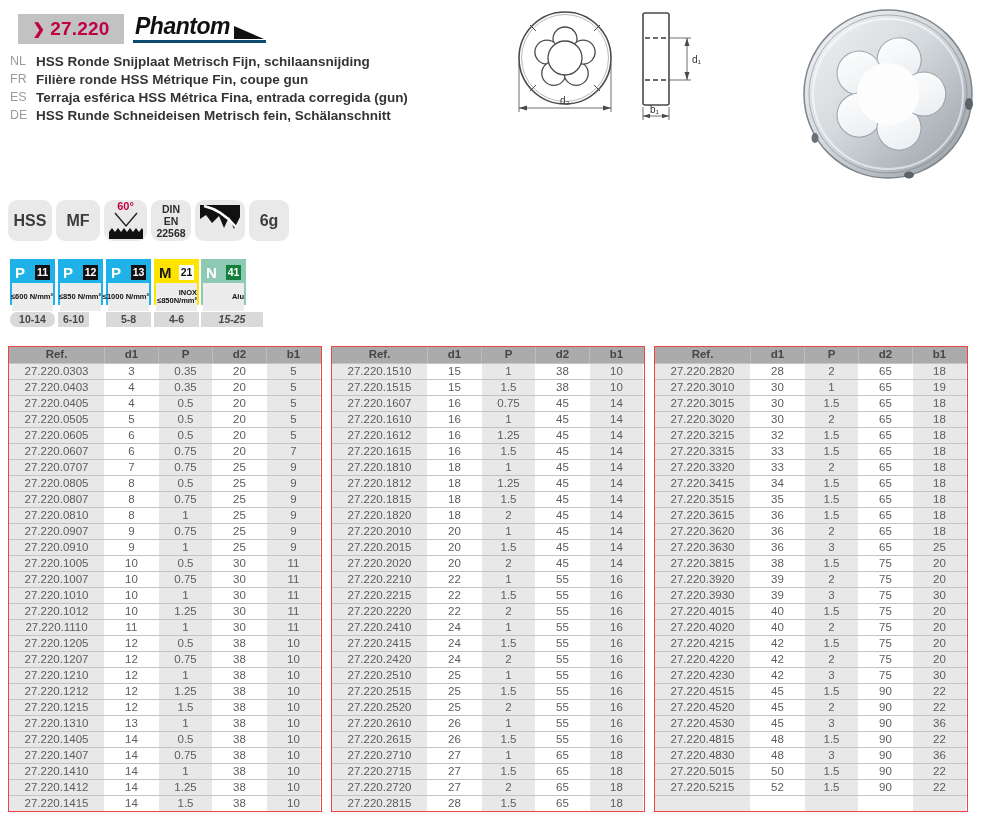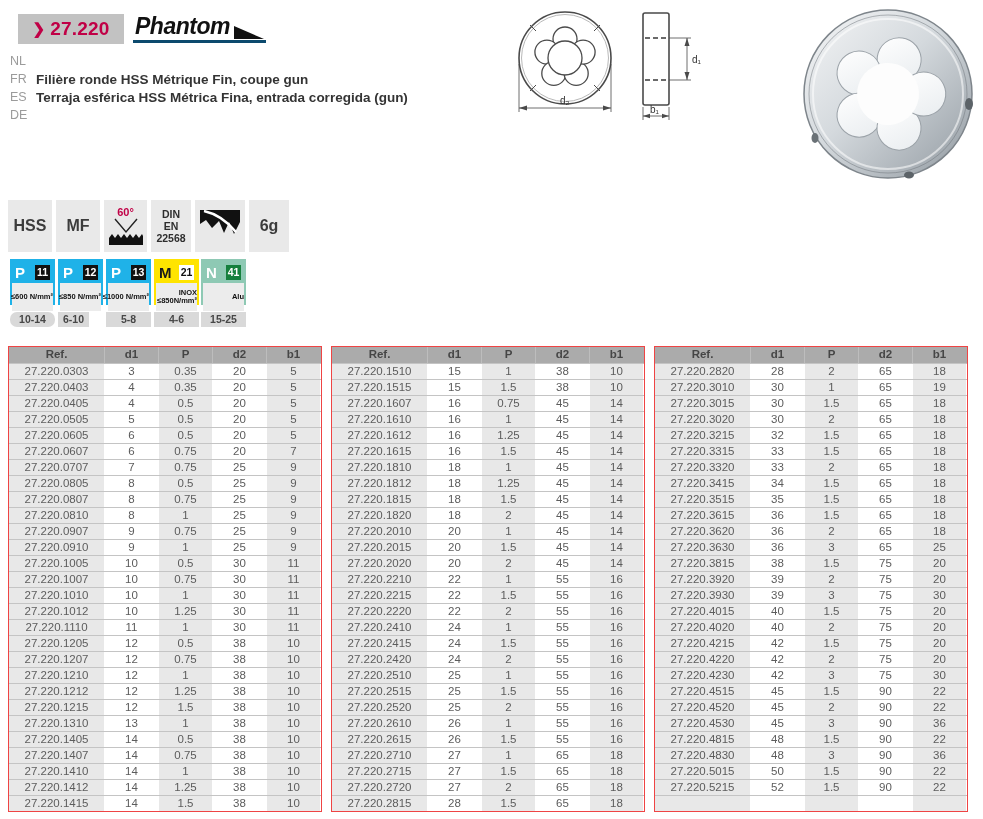--- a/index.html
+++ b/index.html
@@ -19,22 +19,22 @@
   .brand-arrow { display:inline-block; width:0; height:0; margin-left:4px;
     border-left:30px solid #111; border-top:13px solid transparent; }
 
   
   .langs { position:absolute; left:10px; top:52px; }
   .lang-row { display:flex; height:18px; align-items:center; }
   .lang-code { width:26px; color:#9b9b9b; font-size:12.5px; }
   .lang-text { color:#343434; font-weight:bold; font-size:13.5px; white-space:nowrap; }
 
   
-  .spec-box { position:absolute; top:200px; height:52px; background:#e9e9e9;
-    display:flex; flex-direction:column; align-items:center; justify-content:center; }
+  .spec-box { position:absolute; top:200px; height:41px; background:#e9e9e9;
+    display:flex; flex-direction:column; align-items:center; justify-content:center;border-radius:9px; }
   .spec-label { font-weight:bold; font-size:16px; color:#3c3c3c; }
   .spec-lines { font-weight:bold; font-size:10.5px; line-height:12px; color:#2e2e2e; text-align:center; }
   .angle-num { color:#c00046; font-weight:bold; font-size:11px; line-height:11px; }
 
   
   .badge { position:absolute; top:259px; width:45px; height:46px; }
   .badge .hd { height:22px; display:flex; align-items:center; justify-content:space-between; padding:0 3px; }
   .badge .letter { font-weight:bold; font-size:15px; }
   .badge .numbox { width:15px; height:15px; font-weight:bold; font-size:10.5px;
     display:flex; align-items:center; justify-content:center; }
@@ -77,31 +77,33 @@
     <span class="num">27.220</span>
   </div>
   <div class="brand">
     <span class="brand-text">Phantom</span>
     <span class="brand-arrow"></span>
   </div>
 
   <div class="langs">
     <div class="lang-row">
       <span class="lang-code">NL</span>
+      <span class="lang-text">HSS Ronde Snijplaat Metrisch Fijn, schilaansnijding</span>
     </div>
     <div class="lang-row">
       <span class="lang-code">FR</span>
       <span class="lang-text">Filière ronde HSS Métrique Fin, coupe gun</span>
     </div>
     <div class="lang-row">
       <span class="lang-code">ES</span>
       <span class="lang-text">Terraja esférica HSS Métrica Fina, entrada corregida (gun)</span>
     </div>
     <div class="lang-row">
       <span class="lang-code">DE</span>
+      <span class="lang-text">HSS Runde Schneideisen Metrisch fein, Schälanschnitt</span>
     </div>
   </div>
 
   <div class="drawing" style="left:485px; top:8px;">
     <svg width="160" height="118" viewBox="0 0 160 118">
       <circle cx="80" cy="50" r="46" fill="#fff" stroke="#4a4a4a" stroke-width="1.6"></circle>
       <circle cx="80" cy="50" r="43.5" fill="none" stroke="#9a9a9a" stroke-width=".7"></circle>
 
       <line x1="45" y1="17" x2="51" y2="23" stroke="#4a4a4a" stroke-width="1"></line>
       <line x1="115" y1="17" x2="109" y2="23" stroke="#4a4a4a" stroke-width="1"></line>
@@ -257,21 +259,21 @@
     <div class="bd">
       <span class="sub">Alu</span>
       <span class="sub"></span>
     </div>
   </div>
 
   <div class="range-box" style="left:10px; width:45px;border-radius:7px;">10-14</div>
   <div class="range-box" style="left:58px; width:31px;">6-10</div>
   <div class="range-box" style="left:106px; width:45px;">5-8</div>
   <div class="range-box" style="left:154px; width:45px;">4-6</div>
-  <div class="range-box" style="left:201px; width:45px;">15-25</div>
+  <div class="range-box" style="left:201px; width:62px;font-style:italic;">15-25</div>
 
   <div class="dtable" style="left:8px;">
       <div class="trow thead">
         <div class="tcell">Ref.</div>
         <div class="tcell">d1</div>
         <div class="tcell">P</div>
         <div class="tcell">d2</div>
         <div class="tcell">b1</div>
       </div>
       <div class="trow">

